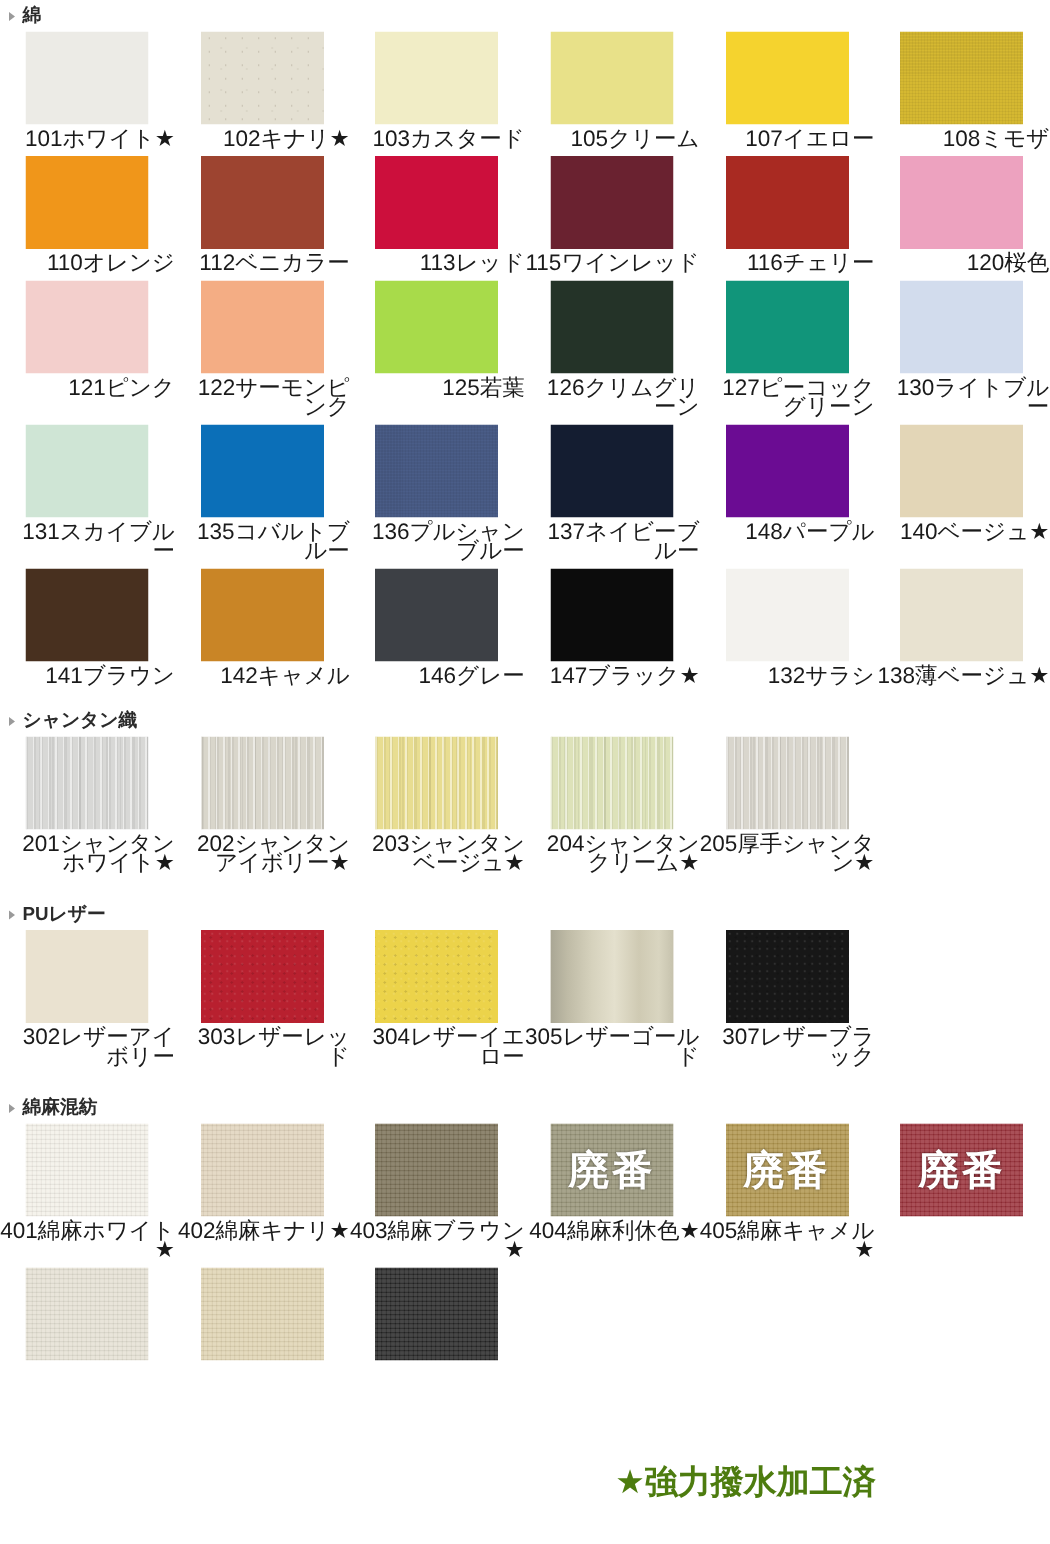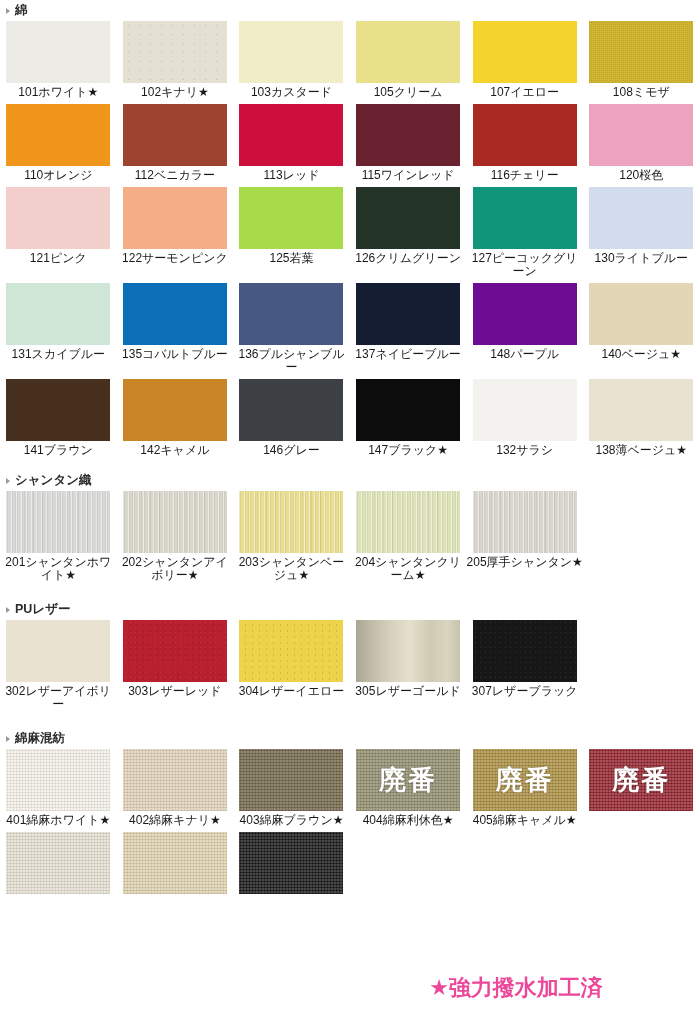--- a/index.html
+++ b/index.html
@@ -37,59 +37,59 @@
     width: 700px;
   }
   .cell {
     width: 116.6px;
     padding: 0 5px;
     display: flex;
     flex-direction: column;
     align-items: center;
   }
   .chip {
-    width: 104px;
+    width: 82px;
     height: 62px;
     position: relative;
     overflow: hidden;
   }
   .chip .tex {
     position: absolute; inset: 0;
   }
   .haiban {
     position: absolute; inset: 0;
     display: flex; align-items: center; justify-content: center;
     color: #ffffff;
     font-size: 27px;
     font-weight: bold;
     letter-spacing: 2px;
     font-family: "DejaVu Sans", "Liberation Sans", sans-serif;
     text-shadow: 0 0 2px rgba(0,0,0,.45);
   }
   .caption {
     width: 116.6px;
-    text-align: center;
-    font-size: 12px;
+    text-align: right;
+    font-size: 15px;
     line-height: 13px;
     color: #1a1a1a;
     padding: 3px 0 5px 0;
     word-break: break-all;
     font-family: "Liberation Sans", "DejaVu Sans", sans-serif;
   }
   .spacer-8 { height: 8px; }
   .spacer-12 { height: 12px; }
 
   .footnote {
     position: absolute;
-    left: 516px;
+    left: 497px;
     top: 973px;
     transform: translate(-50%, 0);
     font-size: 22px;
     font-weight: bold;
-    color: #ec4899;
+    color: #4d7c0f;
     white-space: nowrap;
     font-family: "DejaVu Sans", "Liberation Sans", sans-serif;
   }
 </style>
 </head>
 <body>
 
 <div id="root">
     <div class="section-header">
       <span class="tri"></span>

